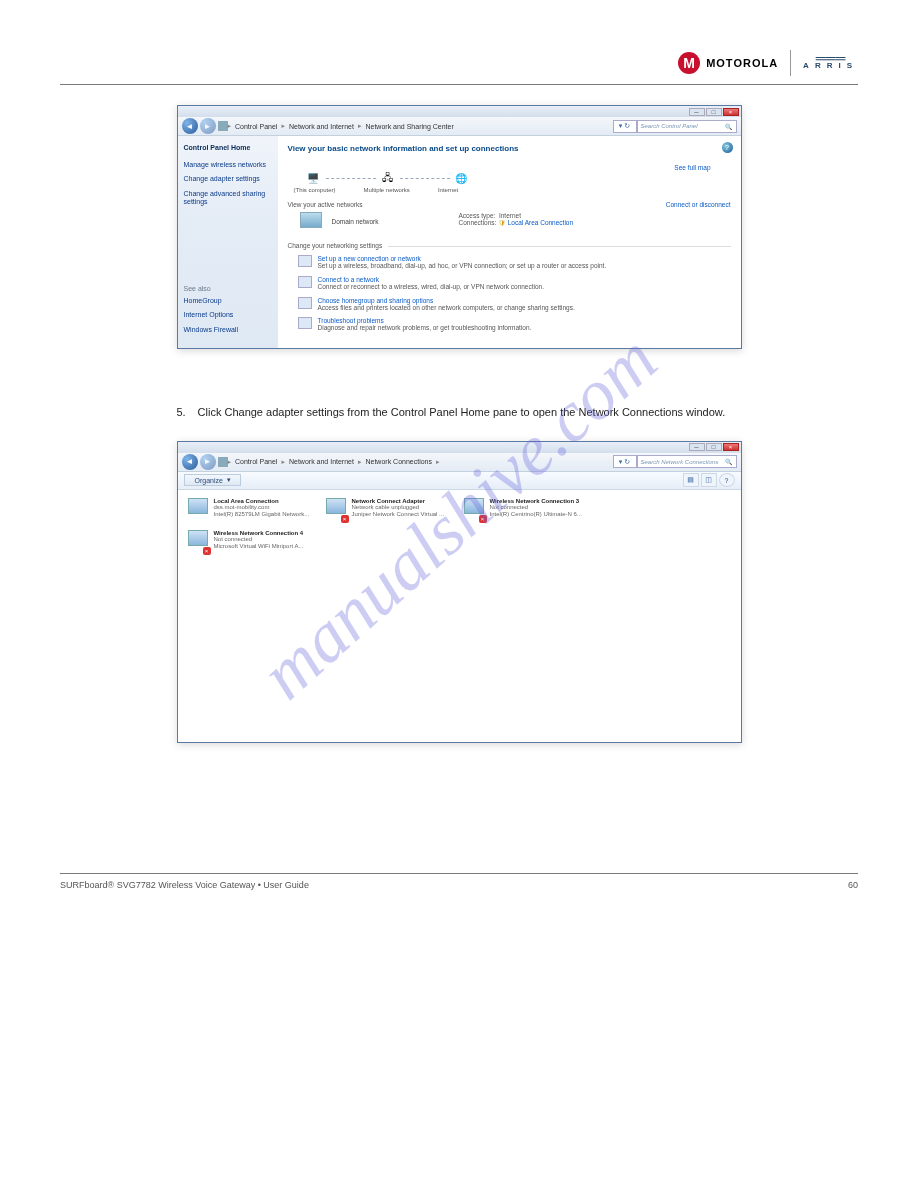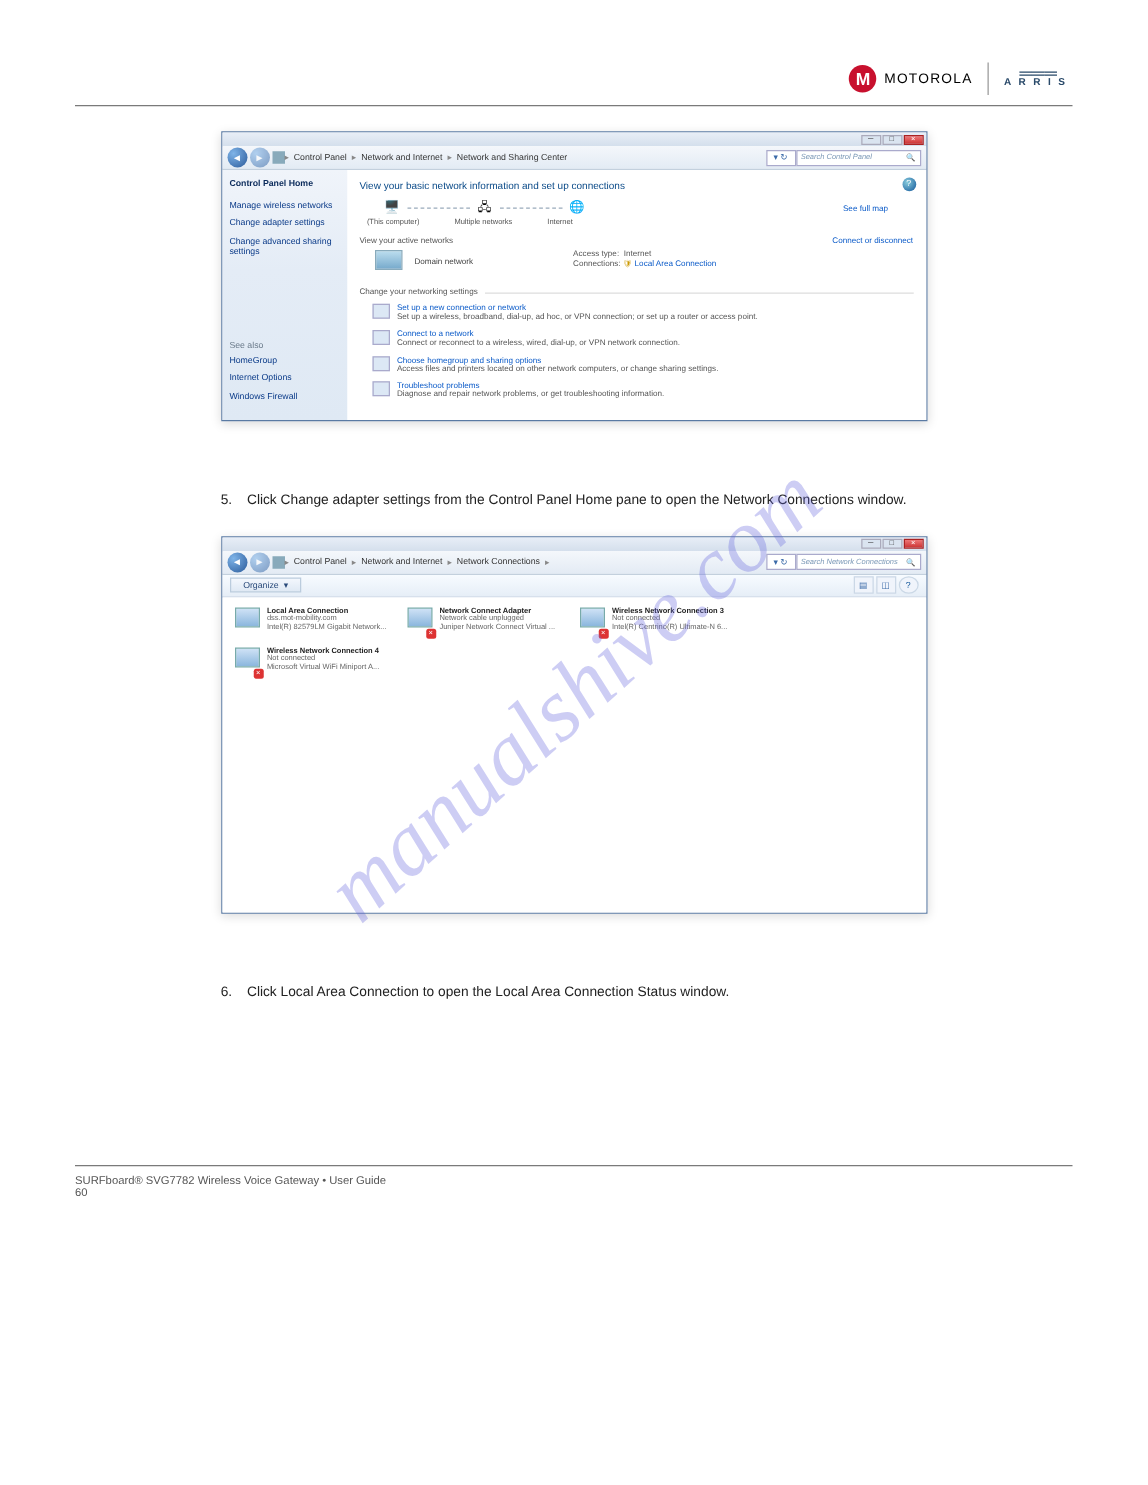--- a/index.html
+++ b/index.html
@@ -2,21 +2,21 @@
 <html><head>
 <meta charset="utf-8">
 <style>
 * { box-sizing: border-box; margin: 0; padding: 0; font-family: "Segoe UI", Arial, sans-serif; }
 body { background: #fff; width: 918px; margin: 0 auto; position: relative; }
 .page { padding: 50px 60px; }
 .header-logos { display: flex; justify-content: flex-end; align-items: center; gap: 12px; margin-bottom: 8px; }
 .moto-logo { display: flex; align-items: center; gap: 6px; }
 .moto-circle { width: 22px; height: 22px; background: #c8102e; border-radius: 50%; position: relative; display: flex; align-items: center; justify-content: center; }
 .moto-m { color: #fff; font-size: 14px; font-weight: bold; }
-.moto-text { font-size: 11px; font-weight: normal; color: #000; letter-spacing: 1px; text-align: right; }
+.moto-text { font-size: 11px; font-weight: bold; color: #000; letter-spacing: 1px; text-align: right; }
 .divider-v { width: 1px; height: 26px; background: #999; }
 .arris-logo { display: flex; flex-direction: column; align-items: center; }
 .arris-stripes { font-size: 14px; color: #2a4a6a; line-height: 0.4; }
 .arris-text { font-size: 8px; font-weight: bold; color: #2a4a6a; letter-spacing: 6px; }
 .hr-top { border: none; border-top: 1px solid #7a7a7a; margin-bottom: 20px; }
 .hr-bottom { border: none; border-top: 1px solid #7a7a7a; margin-top: 130px; }
 
 .window { width: 565px; margin: 0 auto; border: 1px solid #5a7aa3; background: #fff; box-shadow: 0 2px 8px rgba(0,0,0,.15); font-size: 7px; }
 .titlebar { height: 11px; background: linear-gradient(#e8eef7,#d4dfec); display: flex; justify-content: flex-end; align-items: center; padding: 0 2px; }
 .win-btn { width: 16px; height: 8px; margin-left: 1px; display: inline-flex; align-items: center; justify-content: center; font-size: 6px; color: #333; background: #dae4f0; border: 1px solid #aab; }
@@ -33,21 +33,21 @@
 
 .body-split { display: flex; }
 .left-panel { width: 100px; background: linear-gradient(180deg,#f0f4fa 0%, #e4ecf6 40%, #dfe9f4 100%); padding: 8px 6px; display: flex; flex-direction: column; color: #1a4a88; }
 .cph { color: #0a2a5a; font-weight: 600; margin-bottom: 10px; font-size: 7px; }
 .left-link { color: #0a3a88; margin-bottom: 6px; font-size: 7px; line-height: 1.2; cursor: pointer; }
 .left-spacer { flex: 1; }
 .see-also { color: #6a7a8a; margin-bottom: 5px; font-size: 7px; }
 
 .content { flex: 1; background: #fff; padding: 8px 10px 16px 10px; position: relative; }
 .help-icon { position: absolute; right: 8px; top: 6px; width: 11px; height: 11px; border-radius: 50%; background: radial-gradient(circle at 35% 35%, #8cd, #159); color: #fff; font-size: 7px; display: flex; align-items: center; justify-content: center; }
-.h-blue { color: #0a4a88; font-size: 8px; margin-bottom: 6px; }
+.h-blue { color: #0a4a88; font-size: 8px; margin-bottom: 18px; font-weight: bold; }
 .net-map { display: flex; align-items: center; gap: 4px; margin: 4px 0 2px 18px; }
 .net-node { width: 16px; height: 14px; display: flex; align-items: center; justify-content: center; font-size: 10px; }
 .net-line { width: 50px; border-top: 1px dashed #9ab; }
 .net-labels { display: flex; gap: 28px; margin-left: 6px; font-size: 6px; color: #555; }
 .see-map { position: absolute; right: 30px; top: 28px; color: #0a5ac8; font-size: 6.5px; cursor: pointer; }
 .sub-h { color: #555; font-size: 6.5px; margin: 8px 0 4px 0; }
 .connect-link { float: right; color: #0a5ac8; font-size: 6.5px; cursor: pointer; }
 .active-net { display: flex; align-items: flex-start; margin-left: 12px; gap: 10px; }
 .dn-icon { width: 22px; height: 16px; background: linear-gradient(#bde,#7ac); border: 1px solid #8ab; }
 .dn-label { font-size: 6.5px; color: #444; }
@@ -72,21 +72,21 @@
 .conn-pic .dev { width: 20px; height: 16px; background: linear-gradient(#cfe2f6,#8ab6dd); border: 1px solid #7aa; }
 .conn-pic .red-x { position: absolute; bottom: -1px; right: -1px; width: 8px; height: 8px; background: #d33; color: #fff; font-size: 6px; border-radius: 2px; display: flex; align-items: center; justify-content: center; }
 .conn-text { font-size: 6px; line-height: 1.15; }
 .conn-name { color: #222; font-weight: 600; }
 .conn-status { color: #666; }
 .conn-dev { color: #666; }
 
 .instr-text { font-size: 11px; color: #222; margin: 56px auto 20px auto; width: 565px; line-height: 1.4; }
 .instr-num { display: inline-block; width: 18px; }
 .watermark { position: absolute; left: 50%; top: 55%; transform: translate(-50%,-50%) rotate(-42deg); font-size: 72px; color: rgba(100,100,220,.32); font-style: italic; pointer-events: none; white-space: nowrap; font-family: Georgia, serif; z-index: 50; }
-.footer-row { display: flex; justify-content: space-between; font-size: 9px; color: #555; margin-top: 6px; flex-direction: column; }
+.footer-row { display: flex; justify-content: space-between; font-size: 9px; color: #555; margin-top: 6px; }
 </style>
 </head>
 <body>
 
 <div class="page">
   <div class="header-logos">
     <div class="moto-logo">
       <div class="moto-circle">
           <span class="moto-m">M</span>
         </div>
@@ -289,23 +289,19 @@
     </div>
     <div class="conn-text">
       <div class="conn-name">Wireless Network Connection 4</div>
       <div class="conn-status">Not connected</div>
       <div class="conn-dev">Microsoft Virtual WiFi Miniport A...</div>
     </div>
         </div>
       </div>
   </div>
 
-  <div class="instr-text">
-    <span class="instr-num">6.</span>
-    <span>Click Local Area Connection to open the Local Area Connection Status window.</span>
-  </div>
 
   <hr class="hr-bottom">
   <div class="footer-row">
     <span>SURFboard® SVG7782 Wireless Voice Gateway • User Guide</span>
     <span>60</span>
   </div>
 </div>
 
 </body></html>

